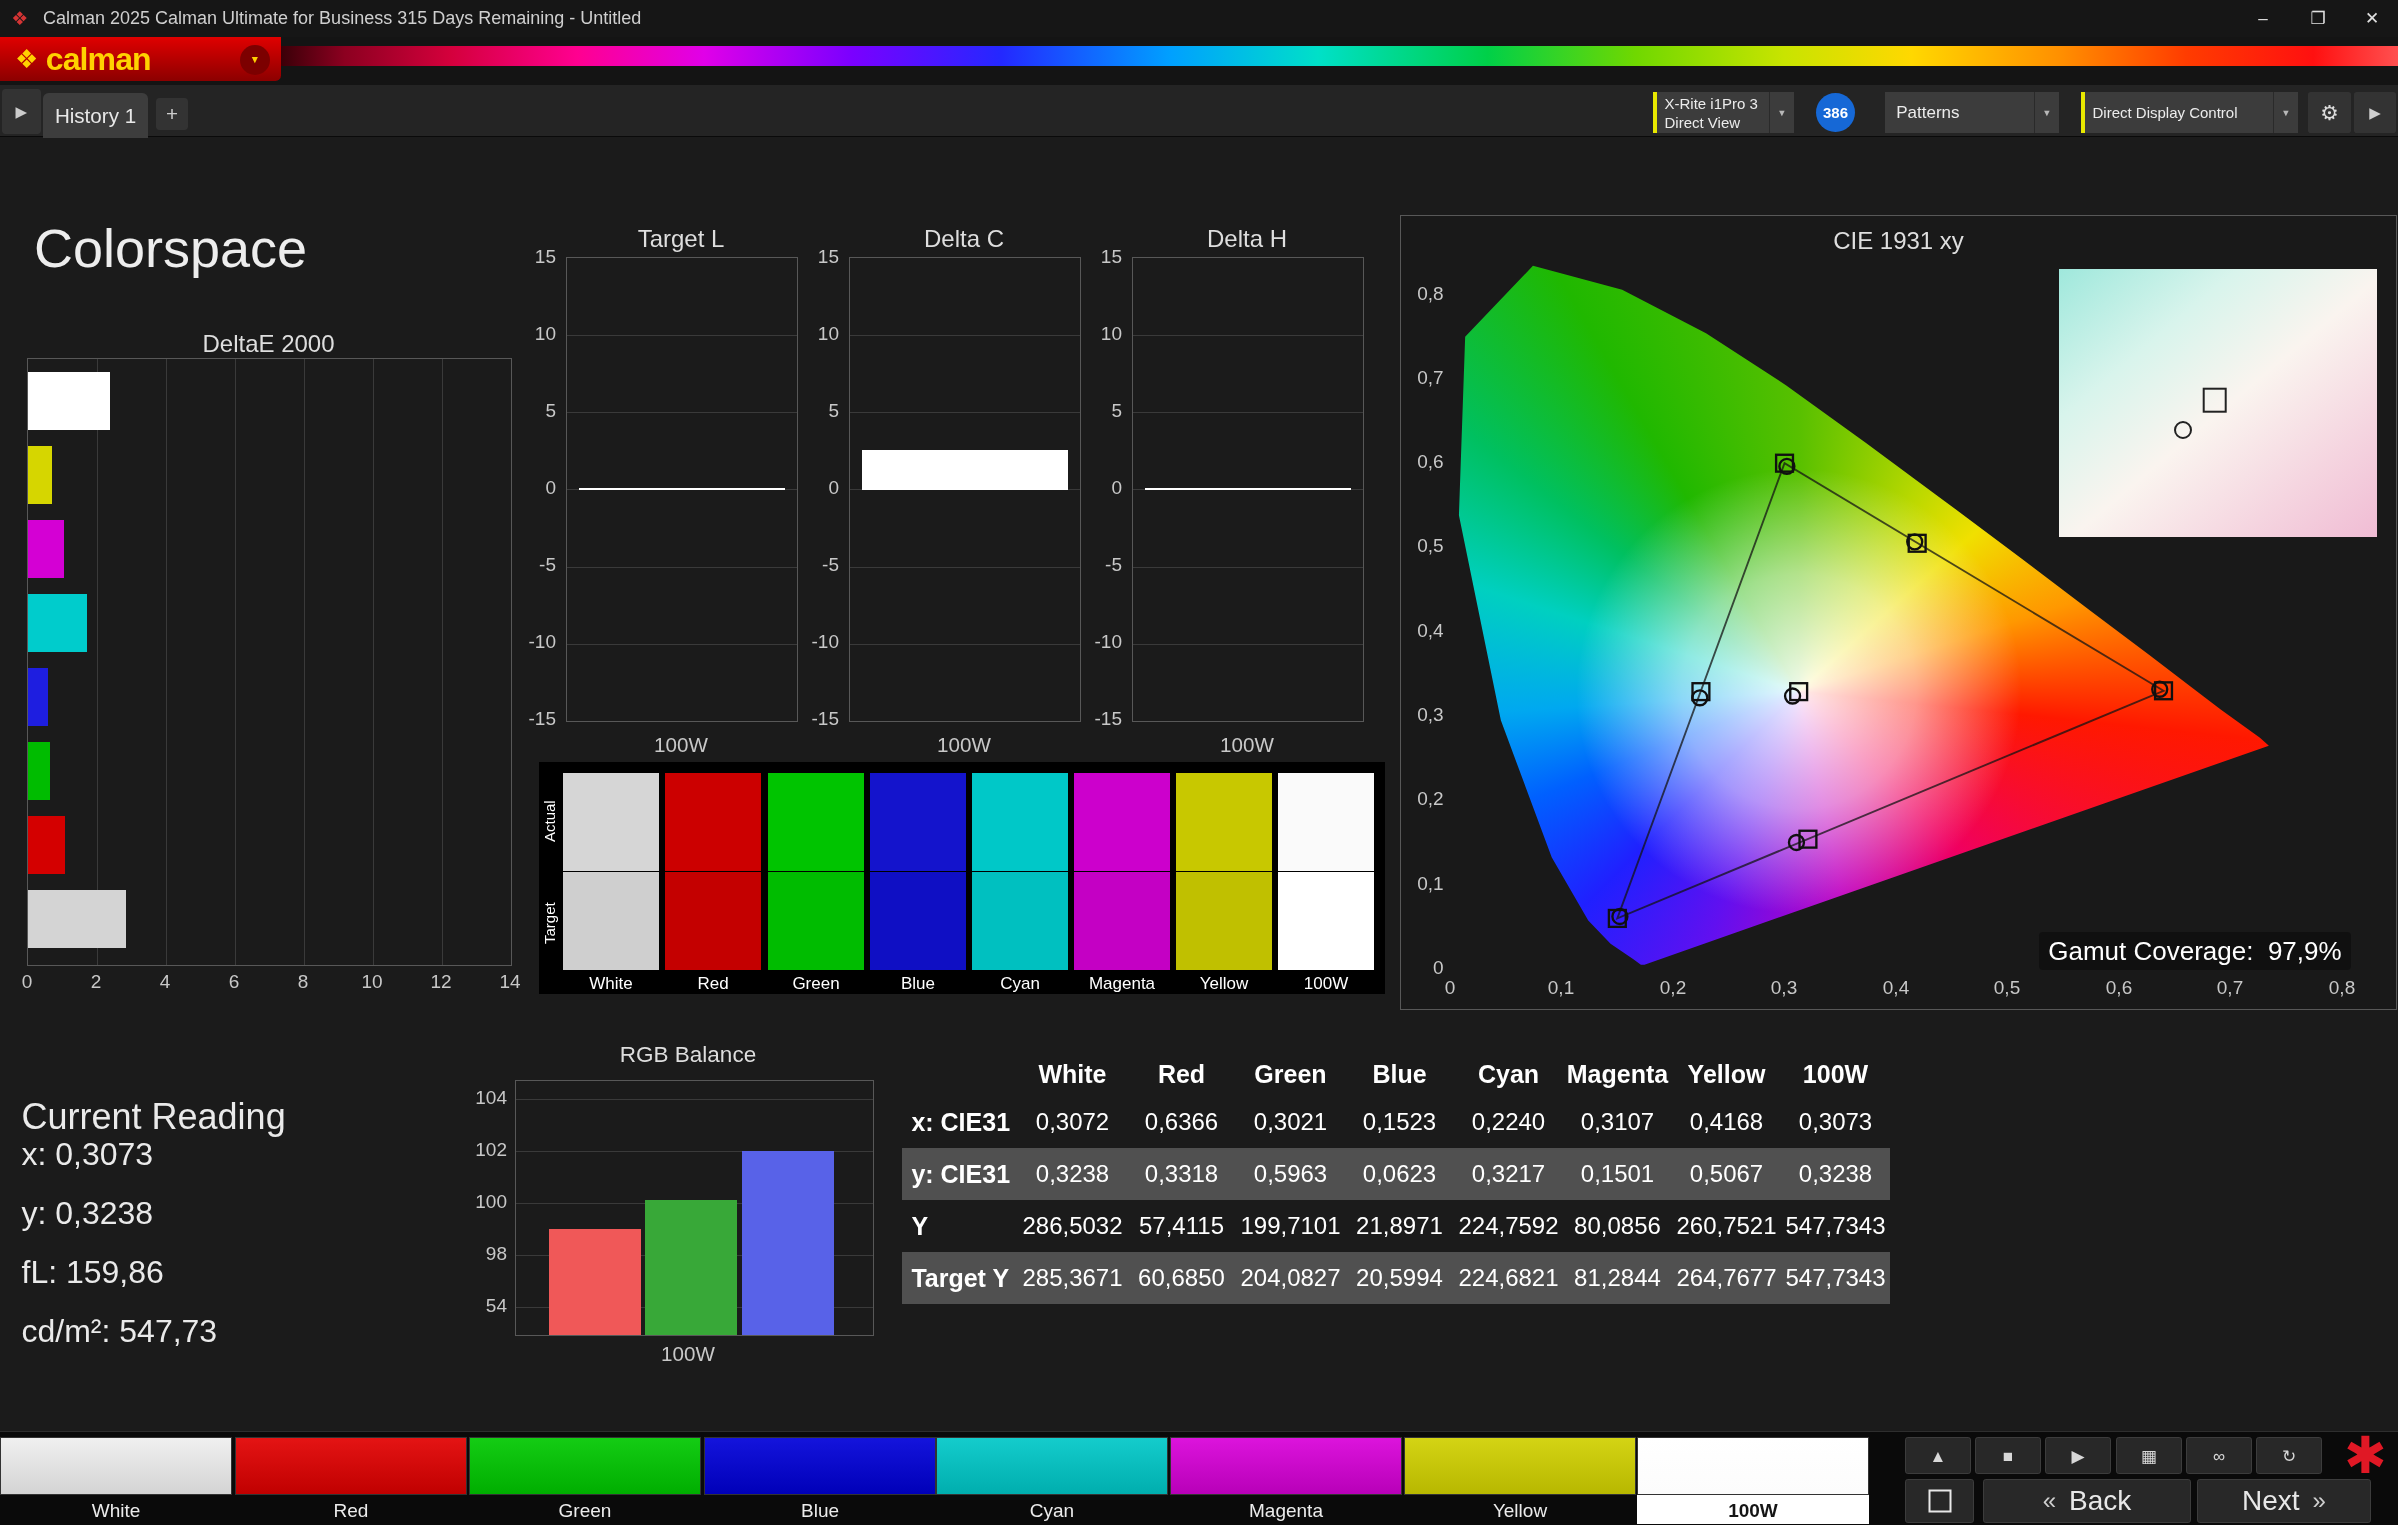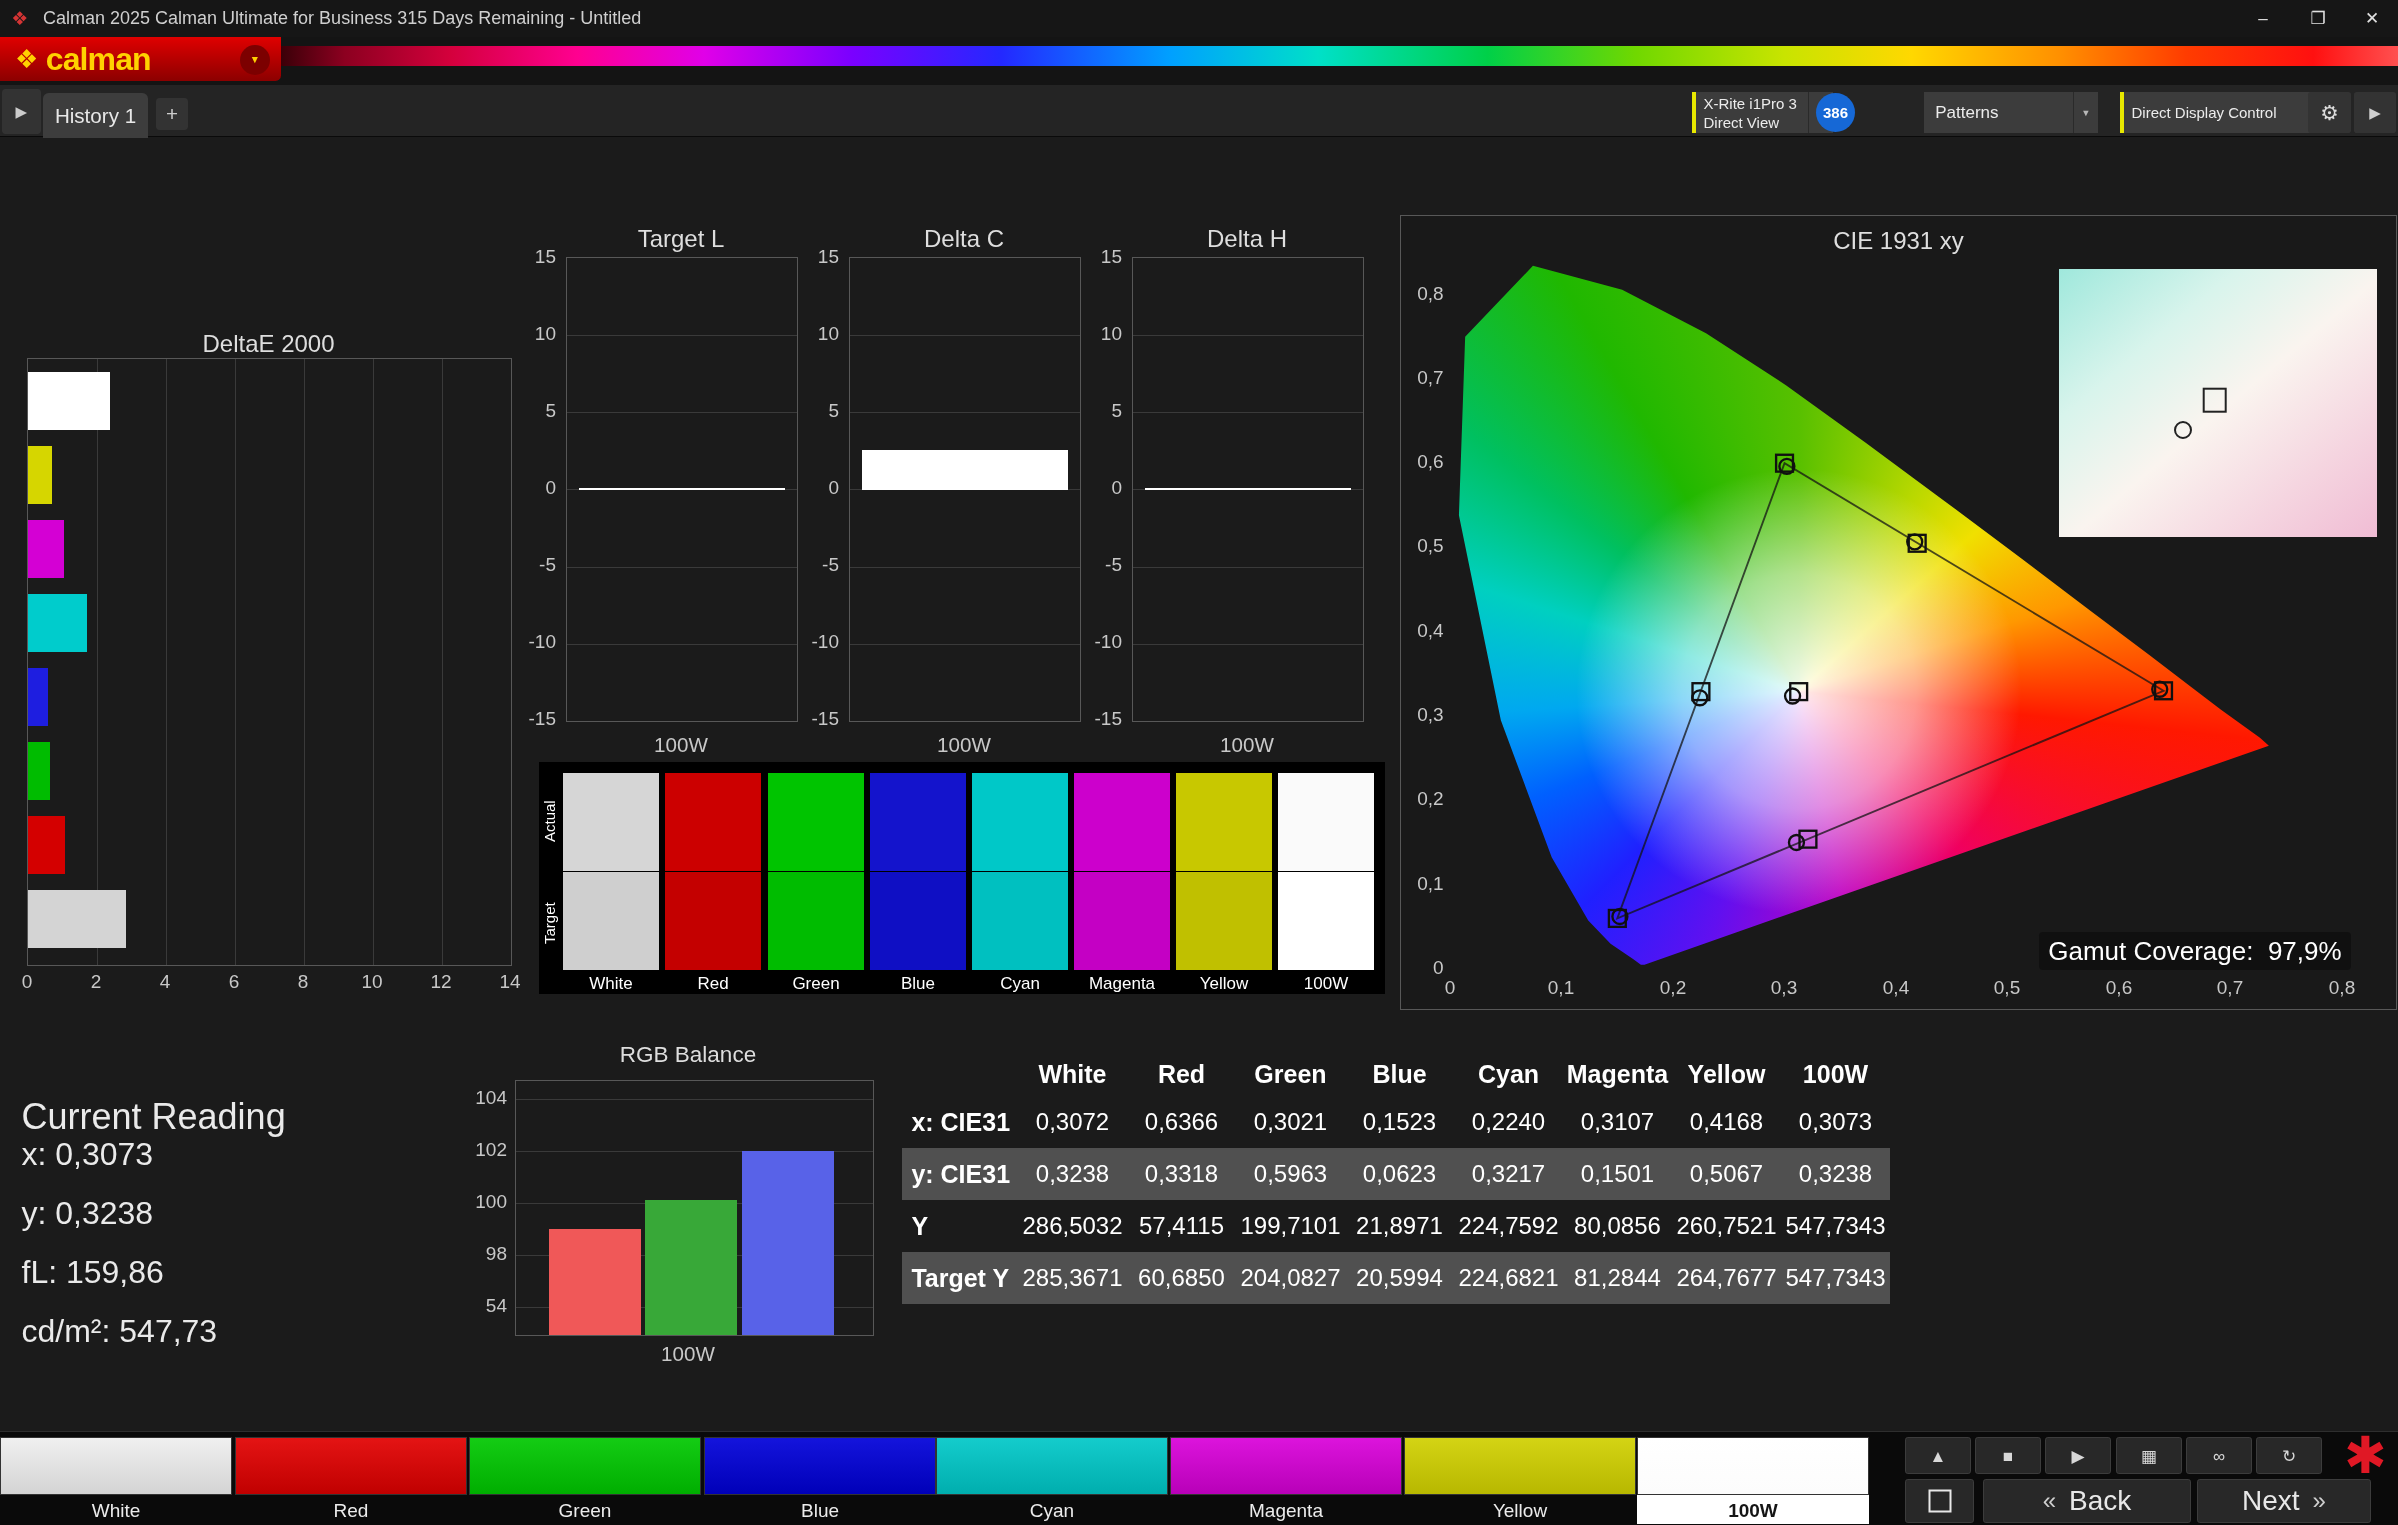--- a/index.html
+++ b/index.html
@@ -28,21 +28,21 @@
       #ffd800 77%,#ff9000 84%,#ff3c00 90%,#ff1010 96%,#ff5050 100%);}
 
   
   #tabbar{position:absolute;left:0;top:85px;width:2399px;height:52px;background:#242424;border-bottom:0.9px solid #0a0a0a;box-sizing:border-box;}
   #nav-btn{position:absolute;left:1.9px;top:3.7px;width:39px;height:45px;background:#333;border-radius:3.7px;
            text-align:center;line-height:45px;font-size:15px;color:#ccc;}
   #history-tab{position:absolute;left:43px;top:7.5px;width:105px;height:45px;background:#3d3d3d;
                border-radius:5.6px 5.6px 0 0;text-align:center;line-height:45px;font-size:20.6px;color:#e8e8e8;}
   #add-tab-btn{position:absolute;left:156px;top:13px;width:32px;height:32px;background:#333;border-radius:3.7px;
                text-align:center;line-height:32px;font-size:20.6px;color:#ccc;}
-  .dd{position:absolute;top:6.6px;height:41px;background:#3c3c3c;box-sizing:border-box;color:#ececec;margin-left:39px;}
+  .dd{position:absolute;top:6.6px;height:41px;background:#3c3c3c;box-sizing:border-box;color:#ececec;}
   .dd .arrow{position:absolute;right:0;top:0;width:24px;height:41px;border-left:0.9px solid #2a2a2a;
              text-align:center;line-height:41px;font-size:9.4px;color:#b8b8b8;}
   #meter-dd{left:1653px;width:141px;border-left:4.7px solid #e8e800;font-size:15px;line-height:19px;padding:2.8px 24px 0 7.5px;}
   #meter-badge{position:absolute;left:1816px;top:7.5px;width:39px;height:39px;border-radius:50%;background:#1668d6;
                text-align:center;line-height:39px;font-size:15px;font-weight:bold;color:#fff;}
   #patterns-dd{left:1885px;width:174px;font-size:17px;line-height:41px;padding-left:11.2px;}
   #display-dd{left:2081px;width:217px;border-left:4.7px solid #e8e800;font-size:15px;line-height:41px;padding-left:7.5px;}
   #gear-btn{position:absolute;left:2308px;top:6.6px;width:43px;height:41px;background:#333;border-radius:2.8px;
             text-align:center;line-height:41px;font-size:20.6px;color:#ddd;}
   #panel-btn{position:absolute;left:2354px;top:6.6px;width:42px;height:41px;background:#333;border-radius:2.8px;
@@ -187,20 +187,21 @@
       <span class="arrow">▼</span>
     </div>
     <div id="display-dd" class="dd">
       <span>Direct Display Control</span>
       <span class="arrow">▼</span>
     </div>
     <div id="gear-btn">⚙</div>
     <div id="panel-btn">▶</div>
   </div>
 
+  <div id="page-title">Colorspace</div>
 
   <div id="deltae-title">DeltaE 2000</div>
   <div id="deltae-plot">
       <div class="vgrid" style="left: 14.2857%;"></div>
       <div class="vgrid" style="left: 28.5714%;"></div>
       <div class="vgrid" style="left: 42.8571%;"></div>
       <div class="vgrid" style="left: 57.1429%;"></div>
       <div class="vgrid" style="left: 71.4286%;"></div>
       <div class="vgrid" style="left: 85.7143%;"></div>
       <div class="hbar" style="top: 13px; height: 58px; width: 16.8829%; background: rgb(255, 255, 255);"></div>

